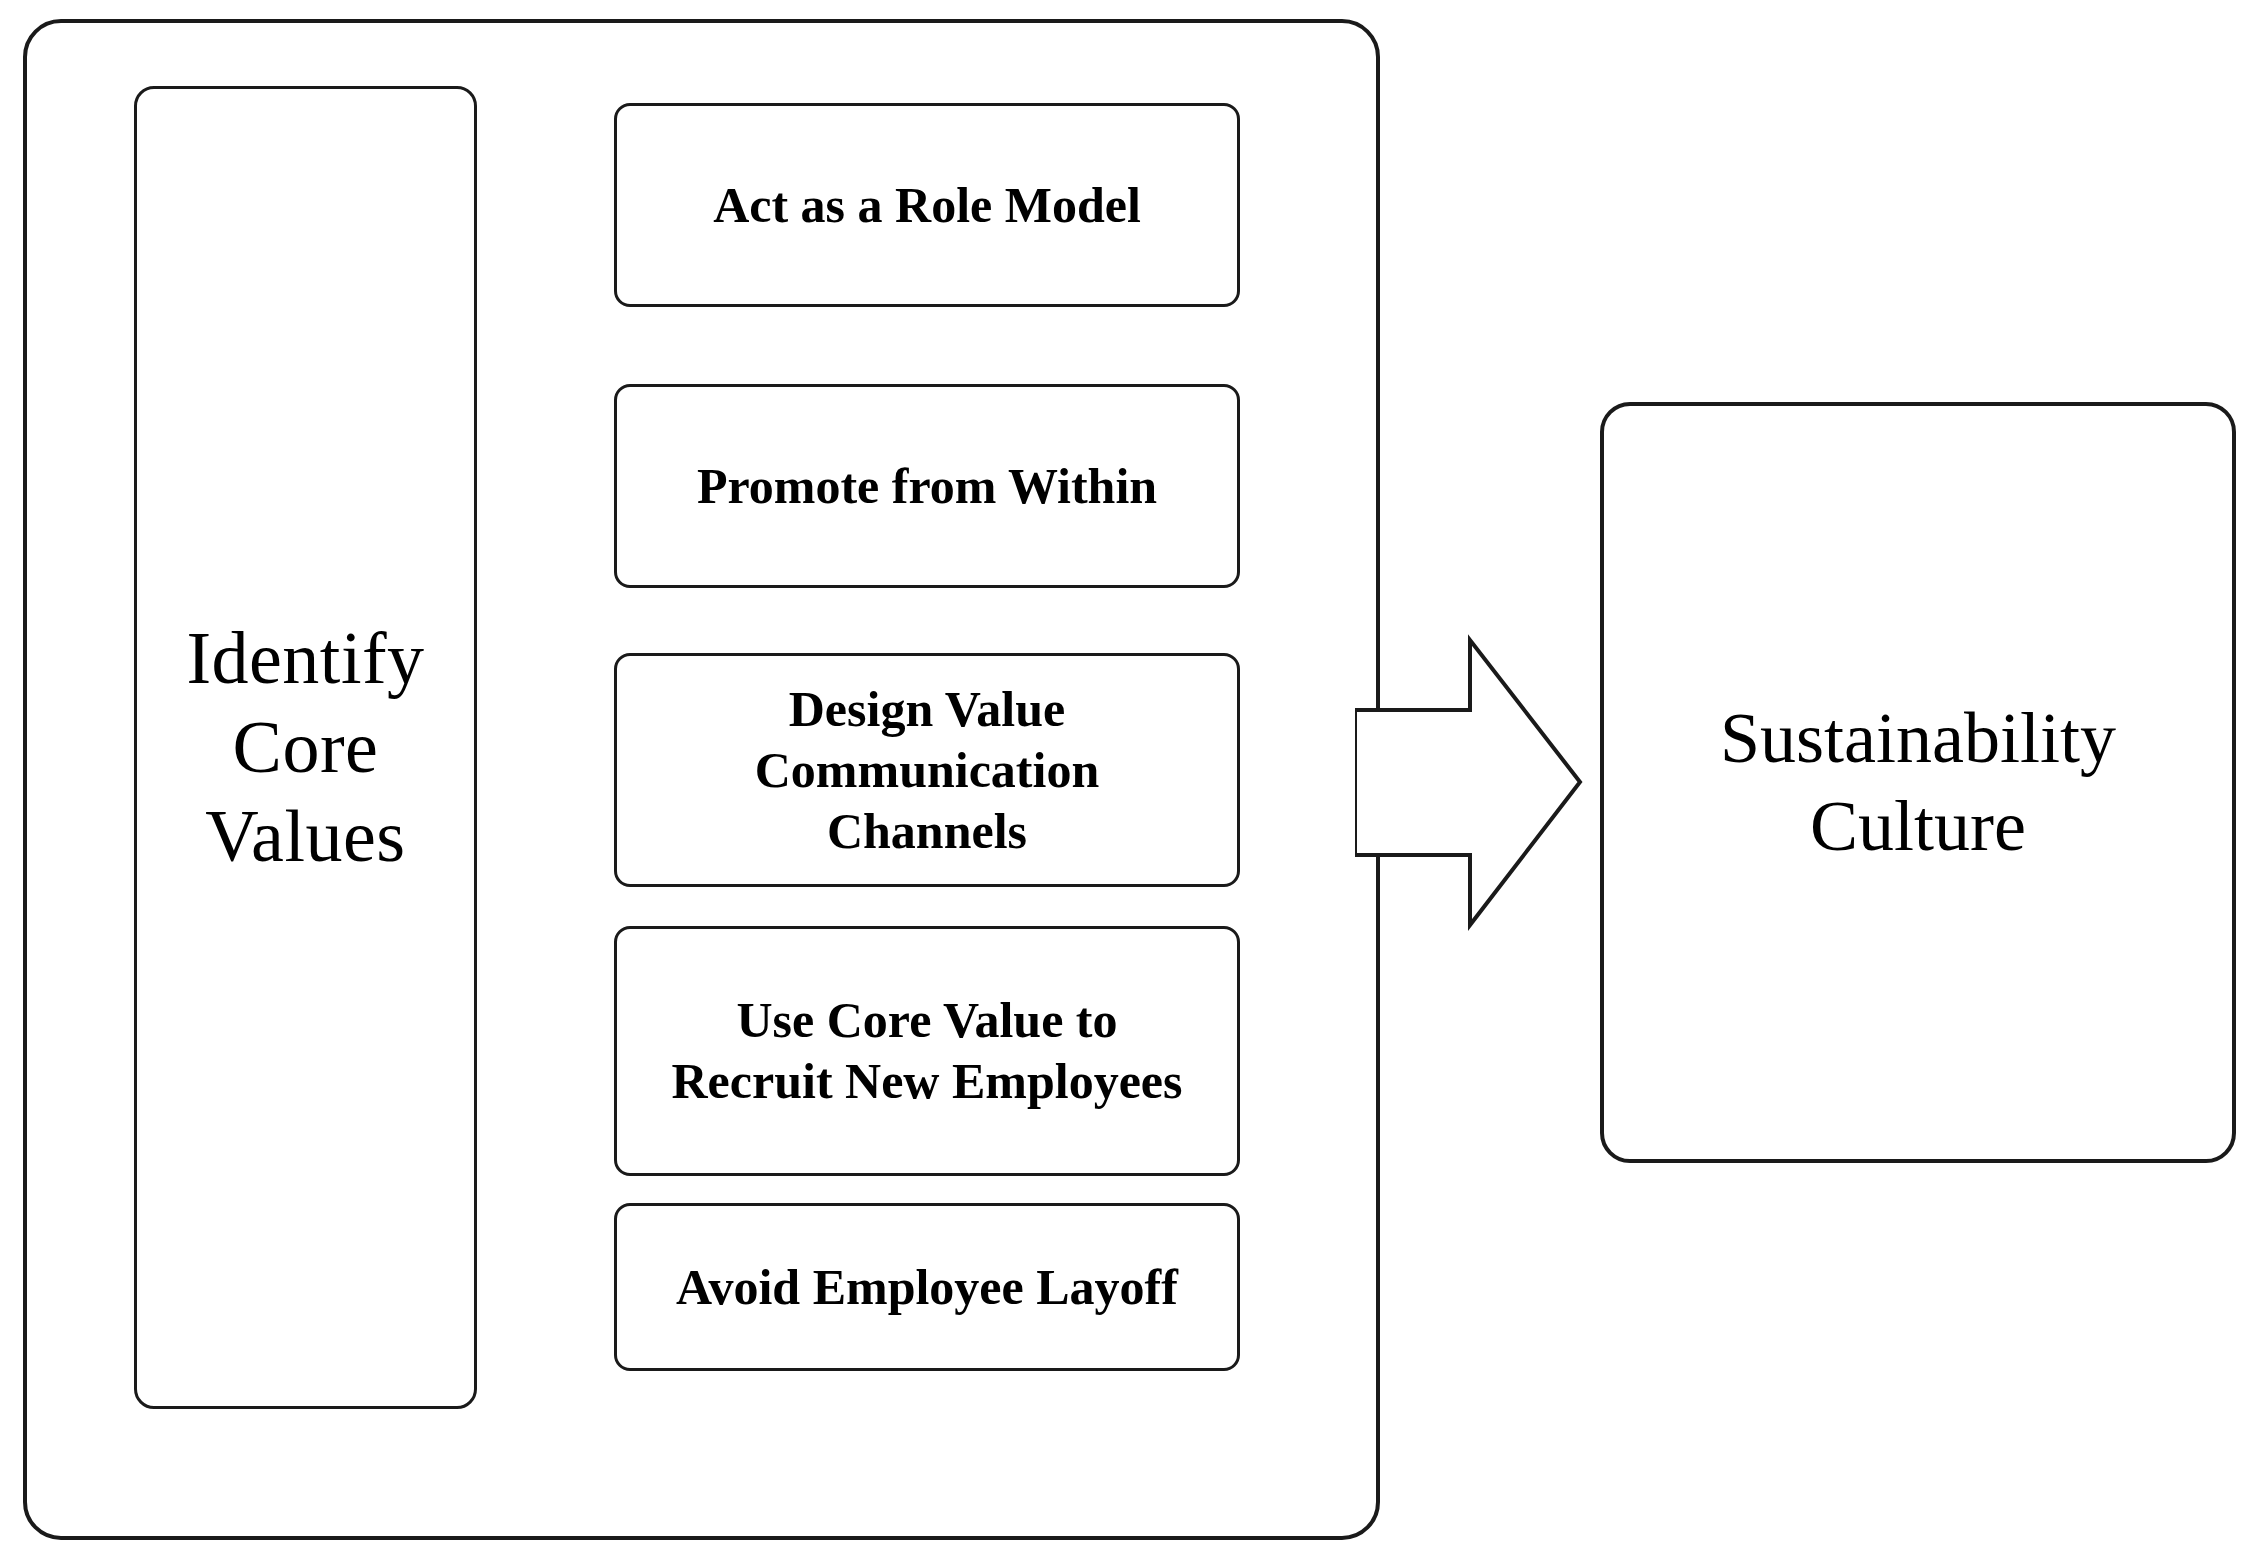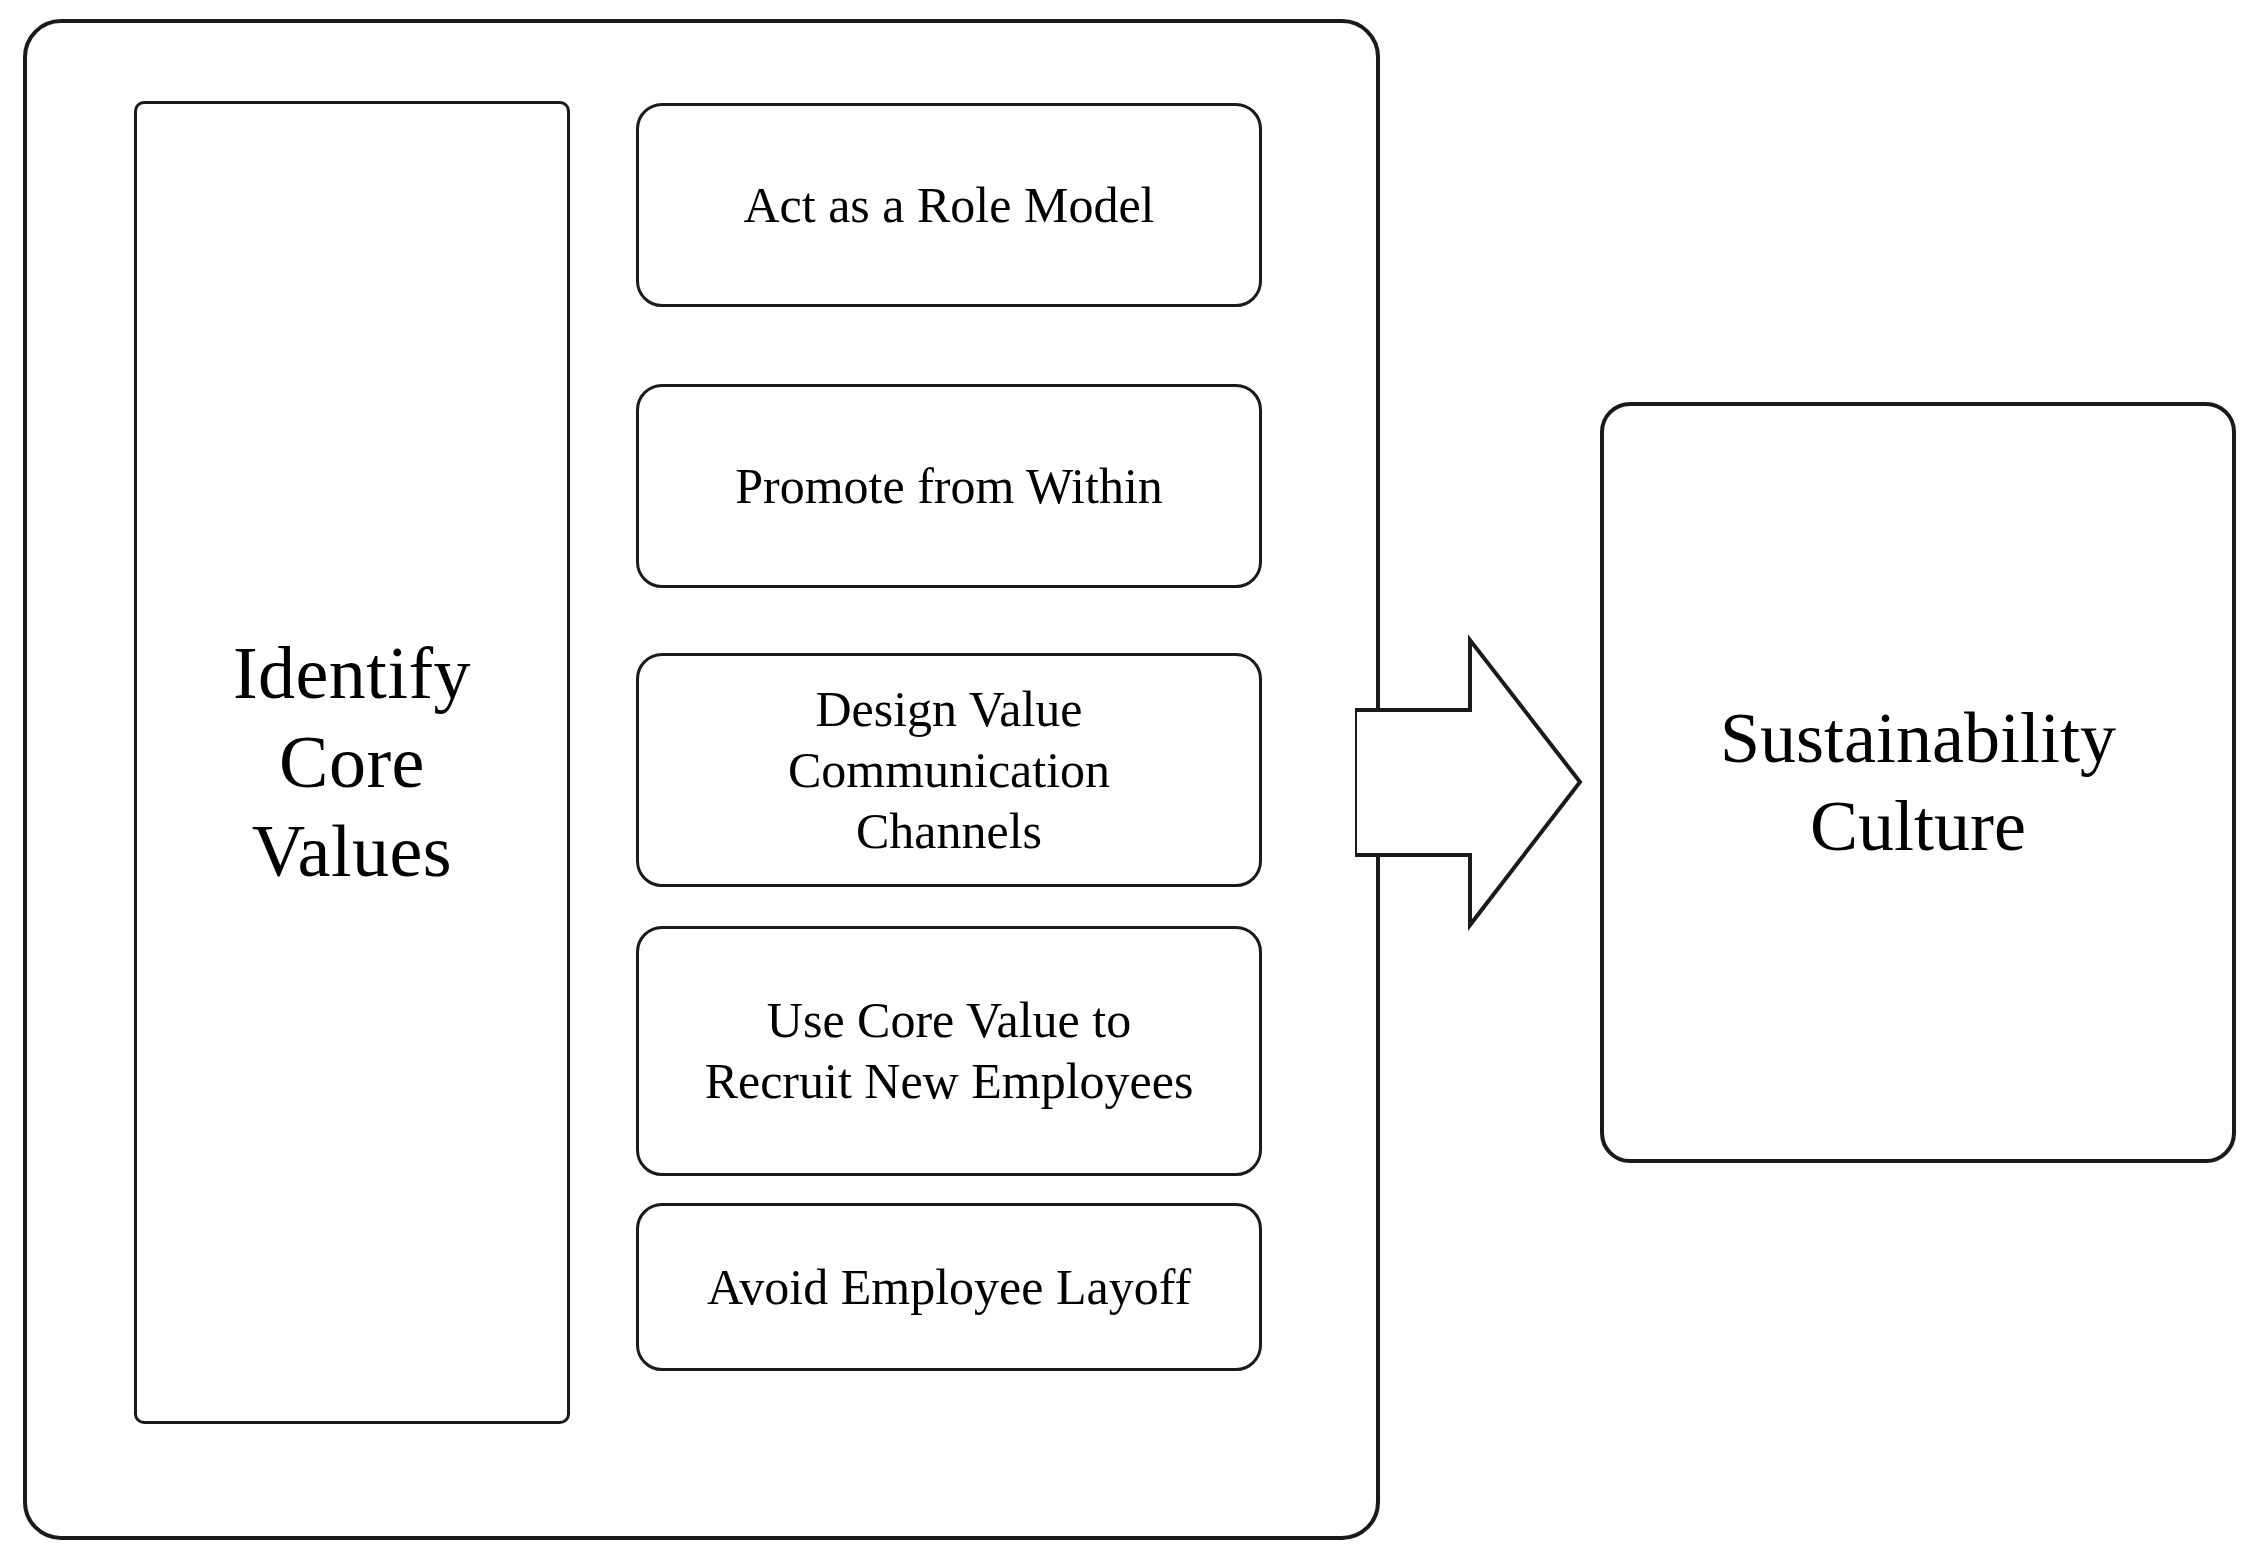--- a/index.html
+++ b/index.html
@@ -35,38 +35,39 @@
     top: 19px;
     width: 1357px;
     height: 1521px;
     border-radius: 38px;
     display: block;
   }
 
   
   #core-values-panel {
     left: 134px;
-    top: 101px;
-    width: 436px;
+    top: 86px;
+    width: 343px;
     height: 1323px;
-    border-radius: 10px;
+    border-radius: 20px;
     border-width: 3px;
   }
   #core-values-panel .label {
     font-size: 74px;
     line-height: 1.20;
     letter-spacing: 0.5px;
   }
 
   
   .practice-box {
-    left: 636px;
+    left: 614px;
     width: 626px;
-    border-radius: 26px;
+    border-radius: 16px;
     border-width: 3px;
+    font-weight: bold;
   }
   .practice-box .label {
     font-size: 50px;
     line-height: 1.22;
     padding: 0 18px;
   }
 
   #practice-box-0 { top: 103px;  height: 204px; }
   #practice-box-1 { top: 384px;  height: 204px; text-align: center; }
   #practice-box-2 { top: 653px;  height: 234px; }

